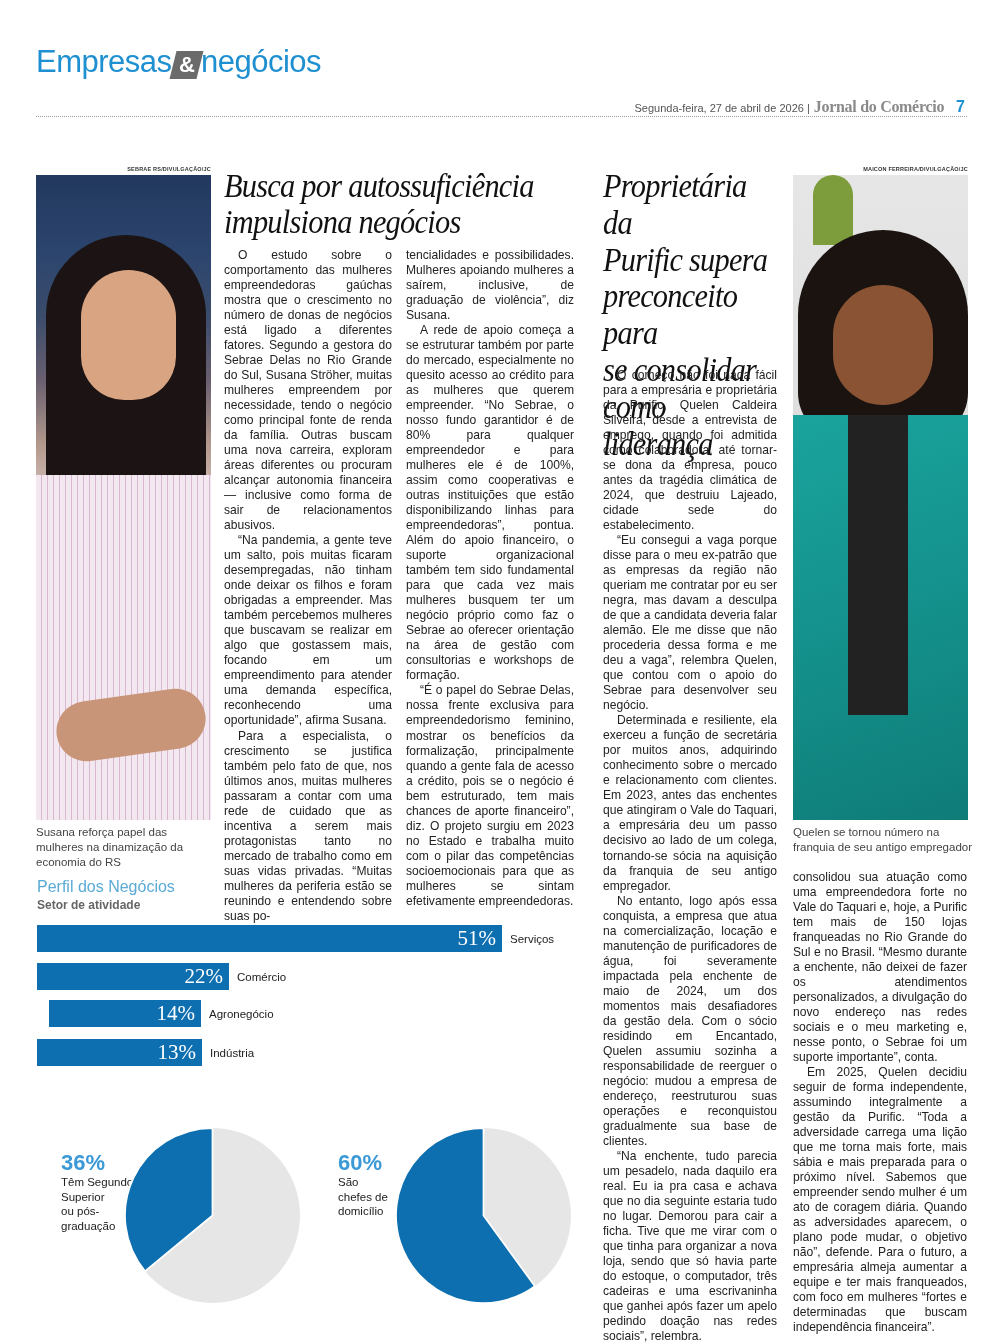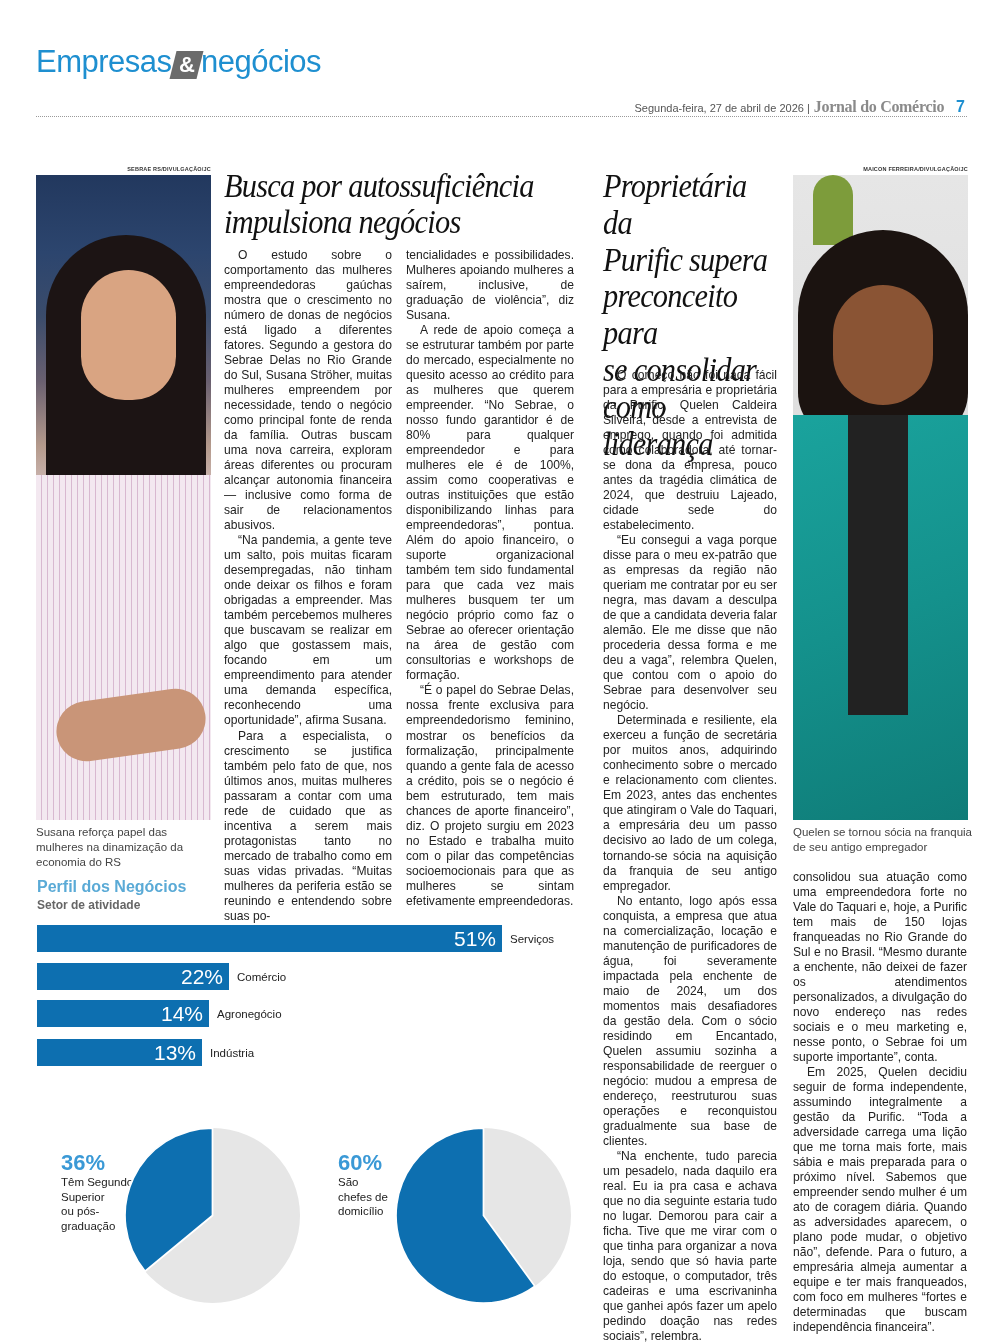--- a/index.html
+++ b/index.html
@@ -34,25 +34,25 @@
   .caption { position: absolute; font-size: 11.5px; line-height: 15px; color: #444; }
 
   .headline { position: absolute; font-family: "Liberation Serif", serif; font-style: italic; font-weight: normal; color: #111; letter-spacing: -0.8px; }
   .h-left { left: 224px; top: 168px; width: 360px; font-size: 33px; line-height: 36px; transform: scaleX(0.92); transform-origin: left top; }
   .h-right { left: 603px; top: 168px; width: 190px; font-size: 33px; line-height: 36.8px; transform: scaleX(0.92); transform-origin: left top; }
 
   .col { position: absolute; font-size: 12.1px; line-height: 15.02px; color: #222; text-align: justify; hyphens: none; }
   .col p { text-indent: 14px; }
   .col p.noindent { text-indent: 0; }
 
-  .chart-title { position: absolute; left: 37px; top: 878px; font-size: 16px; font-weight: bold; color: #5aaad6; }
+  .chart-title { position: absolute; left: 37px; top: 878px; font-size: 16px; font-weight: normal; color: #5aaad6; }
   .chart-sub { position: absolute; left: 37px; top: 898px; font-size: 12px; font-weight: bold; color: #666; }
 
   .bar-row { position: absolute; left: 37px; height: 27px; display: flex; align-items: center; }
-  .bar { height: 27px; background: #0d6fb0; color: #fff; font-size: 21px; display: flex; align-items: center; justify-content: flex-end; padding-right: 6px; }
+  .bar { height: 27px; background: #0d6fb0; color: #fff; font-size: 21px; display: flex; align-items: center; justify-content: flex-end; padding-right: 6px; font-family: Liberation Serif, serif; }
   .bar-label { margin-left: 8px; font-size: 11.5px; color: #222; }
 
   .pie-wrap { position: absolute; }
   .pie-pct { position: absolute; font-size: 22px; font-weight: bold; color: #3a99d6; }
   .pie-text { position: absolute; font-size: 11.5px; line-height: 14.5px; color: #222; }
 </style>
 </head>
 <body>
 
 <div class="section-logo">
@@ -99,21 +99,21 @@
   <span>como liderança</span>
 </h1>
 <div class="credit" style="left:793px; top:166px; width:175px;">MAICON FERREIRA/DIVULGAÇÃO/JC</div>
 <div class="photo photo-right">
   <div class="plant"></div>
     <div class="hair"></div>
     <div class="jacket"></div>
     <div class="top"></div>
     <div class="face"></div>
 </div>
-<div class="caption" style="left:793px; top:825px; width:180px;">Quelen se tornou sócia na franquia de seu antigo empregador</div>
+<div class="caption" style="left:793px; top:825px; width:180px;">Quelen se tornou número na franquia de seu antigo empregador</div>
 
 <div class="col" style="left:603px; top:368px; width:174px;">
   <p>O começo não foi nada fácil para a empresária e proprietária da Purific, Quelen Caldeira Silveira, desde a entrevista de emprego, quando foi admitida como colaboradora, até tornar-se dona da empresa, pouco antes da tragédia climática de 2024, que destruiu Lajeado, cidade sede do estabelecimento.</p>
   <p>“Eu consegui a vaga porque disse para o meu ex-patrão que as empresas da região não queriam me contratar por eu ser negra, mas davam a desculpa de que a candidata deveria falar alemão. Ele me disse que não procederia dessa forma e me deu a vaga”, relembra Quelen, que contou com o apoio do Sebrae para desenvolver seu negócio.</p>
   <p>Determinada e resiliente, ela exerceu a função de secretária por muitos anos, adquirindo conhecimento sobre o mercado e relacionamento com clientes. Em 2023, antes das enchentes que atingiram o Vale do Taquari, a empresária deu um passo decisivo ao lado de um colega, tornando-se sócia na aquisição da franquia de seu antigo empregador.</p>
   <p>No entanto, logo após essa conquista, a empresa que atua na comercialização, locação e manutenção de purificadores de água, foi severamente impactada pela enchente de maio de 2024, um dos momentos mais desafiadores da gestão dela. Com o sócio residindo em Encantado, Quelen assumiu sozinha a responsabilidade de reerguer o negócio: mudou a empresa de endereço, reestruturou suas operações e reconquistou gradualmente sua base de clientes.</p>
   <p>“Na enchente, tudo parecia um pesadelo, nada daquilo era real. Eu ia pra casa e achava que no dia seguinte estaria tudo no lugar. Demorou para cair a ficha. Tive que me virar com o que tinha para organizar a nova loja, sendo que só havia parte do estoque, o computador, três cadeiras e uma escrivaninha que ganhei após fazer um apelo pedindo doação nas redes sociais”, relembra.</p>
 
 </div>
 <div class="col" style="left:793px; top:870px; width:174px;">
@@ -126,21 +126,21 @@
 
 <div class="bar-row" style="top:925px;">
   <div class="bar" style="width:465px;">51%</div>
   <span class="bar-label">Serviços</span>
 </div>
 <div class="bar-row" style="top:963px;">
   <div class="bar" style="width:192px;">22%</div>
   <span class="bar-label">Comércio</span>
 </div>
 <div class="bar-row" style="top:1000px;">
-  <div class="bar" style="width:172px;">14%</div>
+  <div class="bar" style="width:152px;margin-left:12px;">14%</div>
   <span class="bar-label">Agronegócio</span>
 </div>
 <div class="bar-row" style="top:1039px;">
   <div class="bar" style="width:165px;">13%</div>
   <span class="bar-label">Indústria</span>
 </div>
 
 <div class="pie-pct" style="left:61px; top:1150px;">36%</div>
 <div class="pie-text" style="left:61px; top:1175px;">
   <span>Têm Segundo</span><br>

